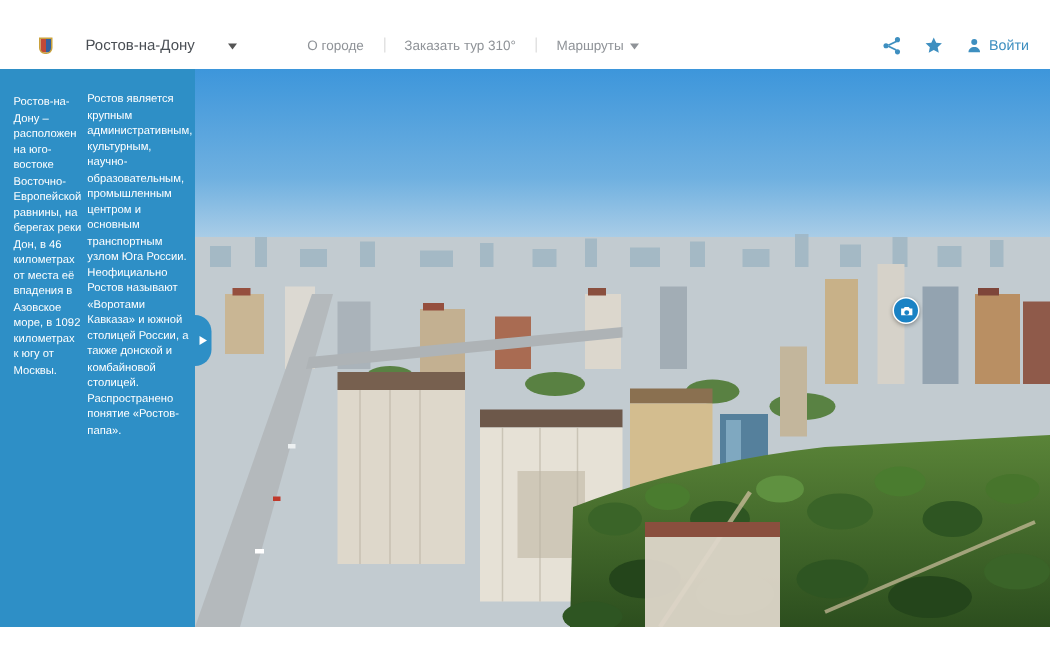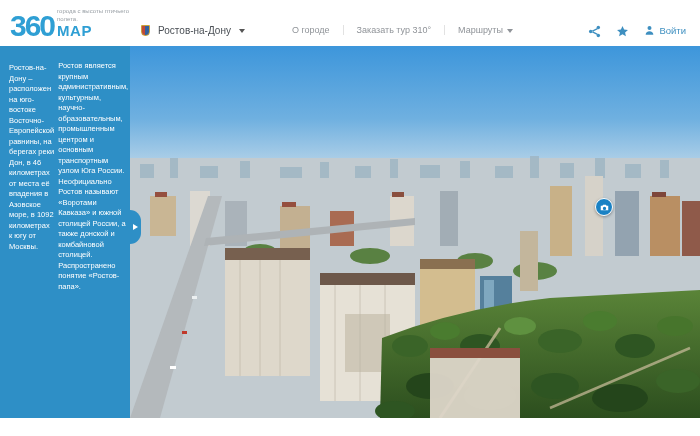--- a/index.html
+++ b/index.html
@@ -8,21 +8,21 @@
   .page { width:700px; height:436px; display:flex; flex-direction:column; position:relative; }
 
   
   .header { height:46px; background:#fff; display:flex; align-items:center;
     padding:0 14px 0 10px; flex:0 0 46px; }
   .logo { display:flex; align-items:flex-end; gap:3px; cursor:pointer; }
   .logo-num { font-size:30px; font-weight:bold; color:#2f9fd4; line-height:0.8; letter-spacing:-2px; }
   .logo-right { display:flex; flex-direction:column; }
   .logo-tagline { font-size:6px; color:#9aa0a6; width:84px; line-height:1.25; margin-bottom:1px; }
   .logo-word { font-size:15px; font-weight:bold; color:#2f9fd4; line-height:0.9; letter-spacing:0.5px; }
-  .city { display:flex; align-items:center; gap:8px; margin-left:0; margin-top:14px;
+  .city { display:flex; align-items:center; gap:22px; margin-left:16px; margin-top:14px;
     font-size:10px; color:#4a4f55; cursor:pointer; }
   .crest { width:9px; height:11px; border-radius:0 0 4px 4px;
     background:linear-gradient(90deg,#c14a38 50%,#33619f 50%); border:1px solid #caa23c; }
   .caret { width:0; height:0; border-left:3px solid transparent; border-right:3px solid transparent;
     border-top:4px solid #555; display:inline-block; margin-top:1px; }
   .nav { display:flex; align-items:flex-start; margin-left:34px; margin-top:14px; }
   .nav a { font-size:9px; color:#8f9398; text-decoration:none; padding:0 13px;
     display:flex; align-items:center; gap:4px; cursor:pointer; white-space:nowrap; }
   .nav .sep { width:1px; height:10px; background:#e2e2e2; }
   .nav .caret { border-top-color:#8f9398; }
@@ -75,27 +75,20 @@
   .footer { height:18px; flex:0 0 18px; background:#2E8FC6; display:flex; align-items:center;
     justify-content:space-between; padding:0 12px; }
   .footer span { font-size:7.5px; color:#dceefb; }
 </style>
 </head>
 <body>
 
 <div class="page">
 
   <div class="header">
-    <div class="logo">
-      <span class="logo-num">360</span>
-      <span class="logo-right">
-        <span class="logo-tagline">города с высоты птичьего полета.</span>
-        <span class="logo-word">МАР</span>
-      </span>
-    </div>
 
     <div class="city">
       <span class="crest"></span>
       <span>Ростов-на-Дону</span>
       <span class="caret"></span>
     </div>
 
     <nav class="nav">
       <a>О городе</a>
       <span class="sep"></span>

